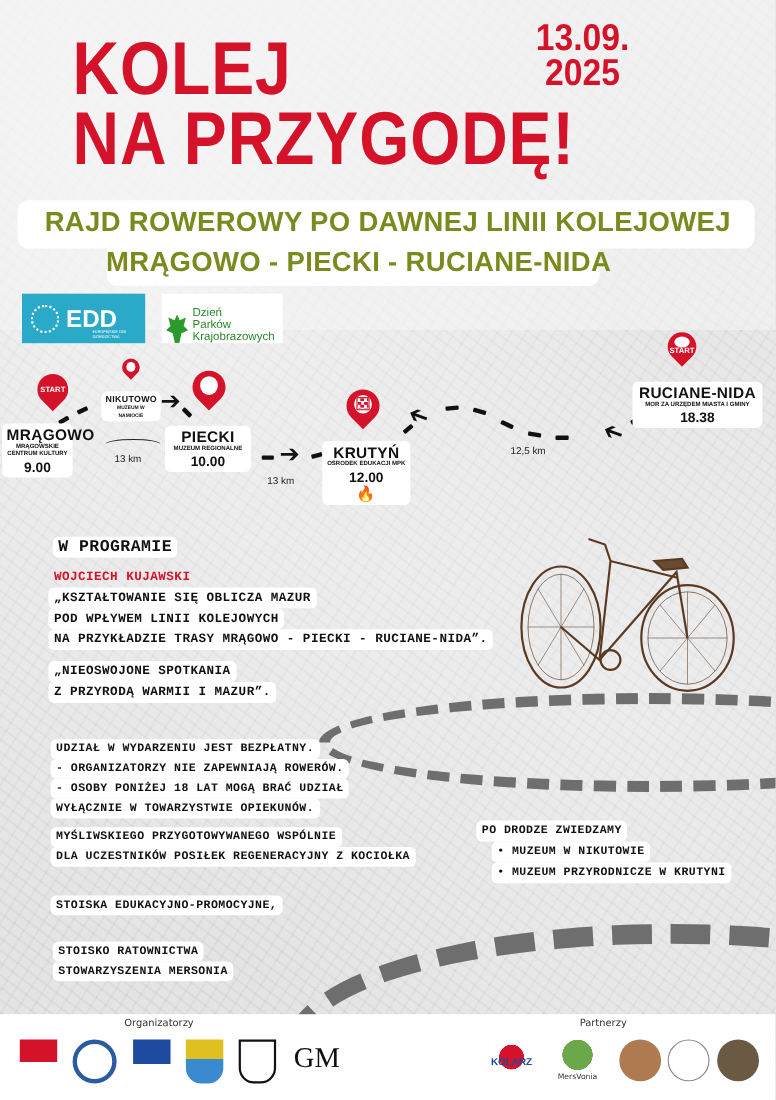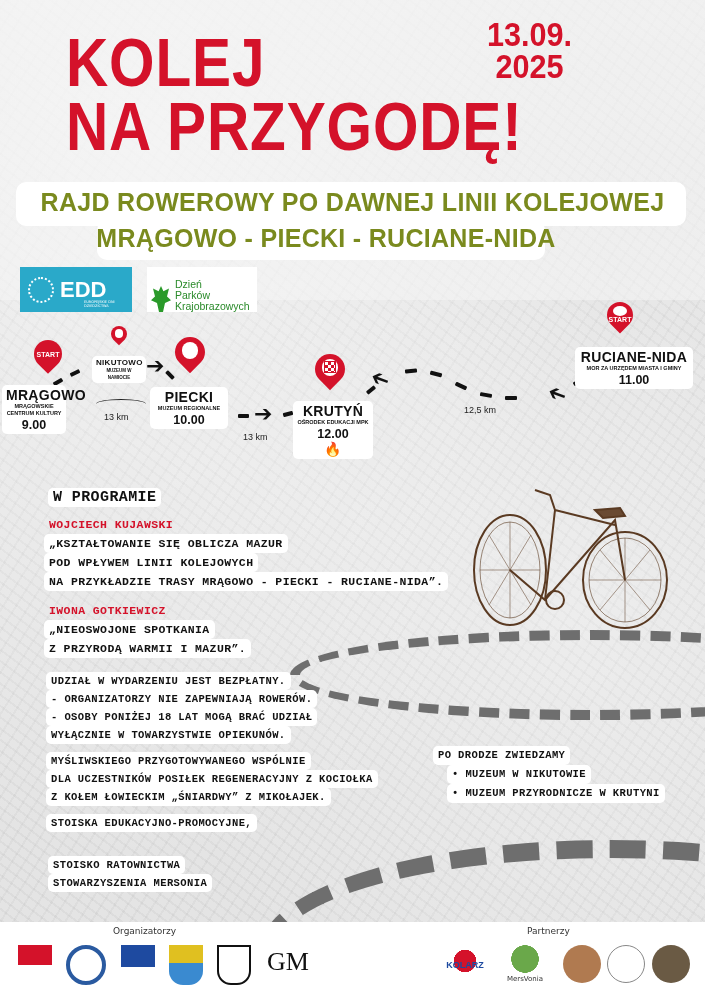--- a/index.html
+++ b/index.html
@@ -206,21 +206,21 @@
 </div>
 <div class="stop" style="left:293px;top:401px;width:80px;">
   <div class="name">KRUTYŃ</div>
   <div class="place">OŚRODEK EDUKACJI MPK</div>
   <div class="time">12.00</div>
   <div style="font-size:14px;line-height:16px;">🔥</div>
 </div>
 <div class="stop" style="left:575px;top:347px;width:118px;">
   <div class="name">RUCIANE-NIDA</div>
   <div class="place">MOR ZA URZĘDEM MIASTA I GMINY</div>
-  <div class="time">11.00</div>
+  <div class="time">18.38</div>
 </div>
 
 <div class="km" style="left:104px;top:412px;">13 km</div>
 <div class="km" style="left:243px;top:432px;">13 km</div>
 <div class="km" style="left:464px;top:405px;">12,5 km</div>
 
 <div class="track" style="left:290px;top:630px;width:600px;height:90px;border-right-color:transparent;"></div>
 <div class="track" style="left:260px;top:840px;width:700px;height:220px;border-width:18px;border-bottom-color:transparent;border-right-color:transparent;"></div>
 
 <svg class="bike" viewBox="0 0 220 160">
@@ -248,35 +248,33 @@
 <div class="txt" style="left:20px;top:488px;">
   <div class="hl heading">W PROGRAMIE</div>
 </div>
 <div class="txt" style="left:16px;top:515px;">
   <div><span class="red hl" style="background:transparent">WOJCIECH KUJAWSKI</span></div>
   <div><span class="hl">„KSZTAŁTOWANIE SIĘ OBLICZA  MAZUR</span></div>
   <div><span class="hl">POD WPŁYWEM  LINII KOLEJOWYCH</span></div>
   <div><span class="hl">NA PRZYKŁADZIE TRASY MRĄGOWO - PIECKI - RUCIANE-NIDA”.</span></div>
 </div>
 <div class="txt" style="left:16px;top:601px;">
-  <div><span class="red hl" style="background:transparent">IWONA GOTKIEWICZ</span></div>
   <div><span class="hl">„NIEOSWOJONE SPOTKANIA</span></div>
   <div><span class="hl">Z PRZYRODĄ WARMII I MAZUR”.</span></div>
 </div>
 
 <div class="txt" style="left:18px;top:672px;font-size:10.5px;line-height:16px;">
   <div><span class="hl">UDZIAŁ W WYDARZENIU JEST BEZPŁATNY.</span></div>
   <div><span class="hl">- ORGANIZATORZY NIE ZAPEWNIAJĄ ROWERÓW.</span></div>
   <div><span class="hl">- OSOBY PONIŻEJ 18 LAT MOGĄ BRAĆ UDZIAŁ</span></div>
   <div><span class="hl">WYŁĄCZNIE W TOWARZYSTWIE OPIEKUNÓW.</span></div>
 </div>
 <div class="txt" style="left:18px;top:752px;font-size:10.5px;line-height:16px;">
   <div><span class="hl">MYŚLIWSKIEGO PRZYGOTOWYWANEGO WSPÓLNIE</span></div>
   <div><span class="hl">DLA UCZESTNIKÓW POSIŁEK REGENERACYJNY Z KOCIOŁKA</span></div>
-  <div><span class="hl">Z KOŁEM ŁOWIECKIM „ŚNIARDWY” Z MIKOŁAJEK.</span></div>
 </div>
 <div class="txt" style="left:18px;top:814px;font-size:10.5px;line-height:16px;">
   <div><span class="hl">STOISKA EDUKACYJNO-PROMOCYJNE,</span></div>
 </div>
 <div class="txt" style="left:20px;top:856px;font-size:10.5px;line-height:16px;">
   <div><span class="hl">STOISKO RATOWNICTWA</span></div>
   <div><span class="hl">STOWARZYSZENIA MERSONIA</span></div>
 </div>
 
 <div class="txt" style="left:405px;top:746px;font-size:10.5px;line-height:17px;">

